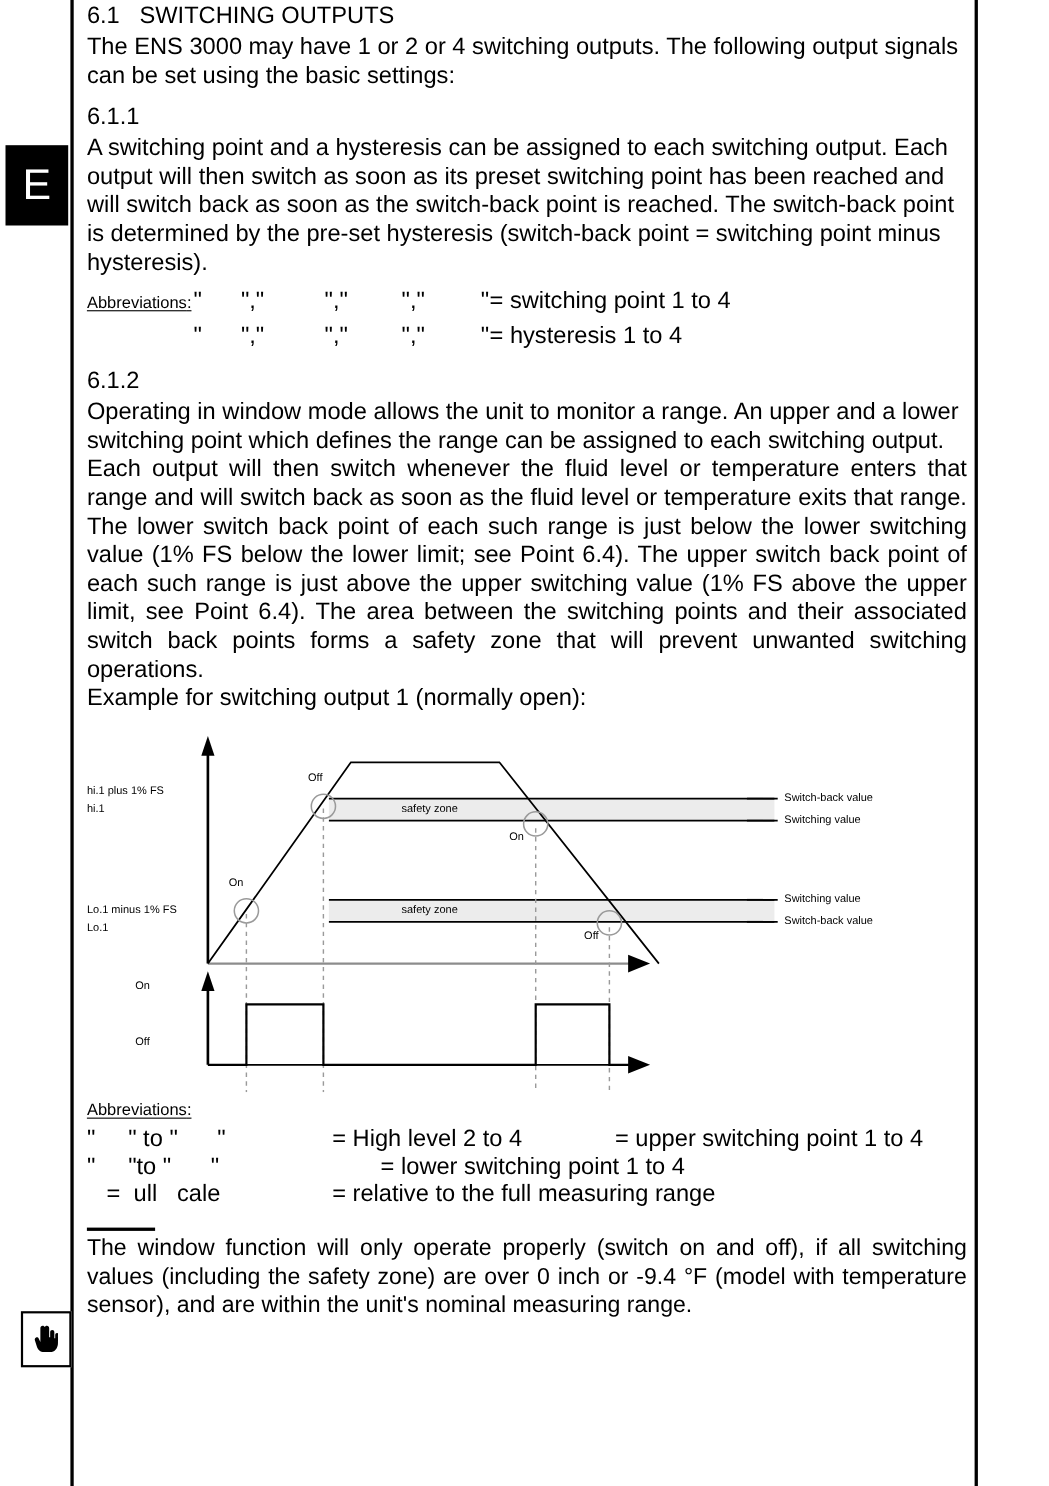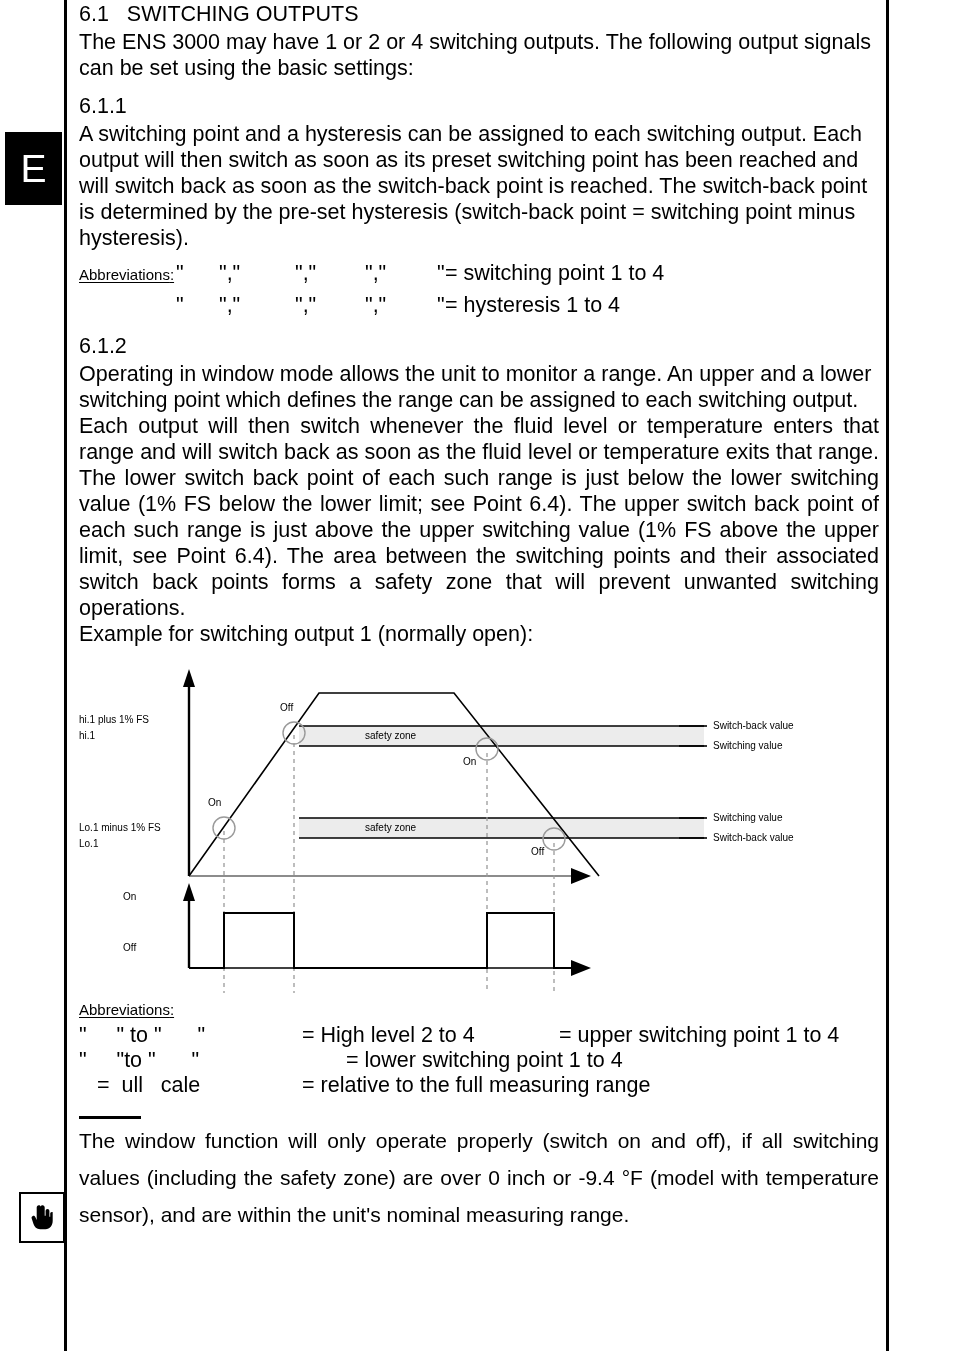--- a/index.html
+++ b/index.html
@@ -73,21 +73,21 @@
   #abbrev-bottom .c1{width:223px;flex:0 0 223px;}
   #abbrev-bottom .c2{width:213px;flex:0 0 213px;}
   #abbrev-bottom .c3{flex:1 1 auto;margin-left:44px;}
 
   
   #note-wrap{position:relative;margin-top:24px;}
   #note-rule{
     position:absolute;left:0;top:-6px;width:62px;height:3px;background:#000;
   }
   #note-text{
-    font-size:21px;line-height:37px;text-align:justify;margin:0;
+    font-size:21px;line-height:26px;text-align:justify;margin:0;
   }
   #hand-box{
     position:absolute;left:19px;top:1192px;width:42px;height:47px;
     border:2px solid #000;background:#fff;
     display:flex;align-items:center;justify-content:center;
   }
 </style>
 </head>
 <body>
 

